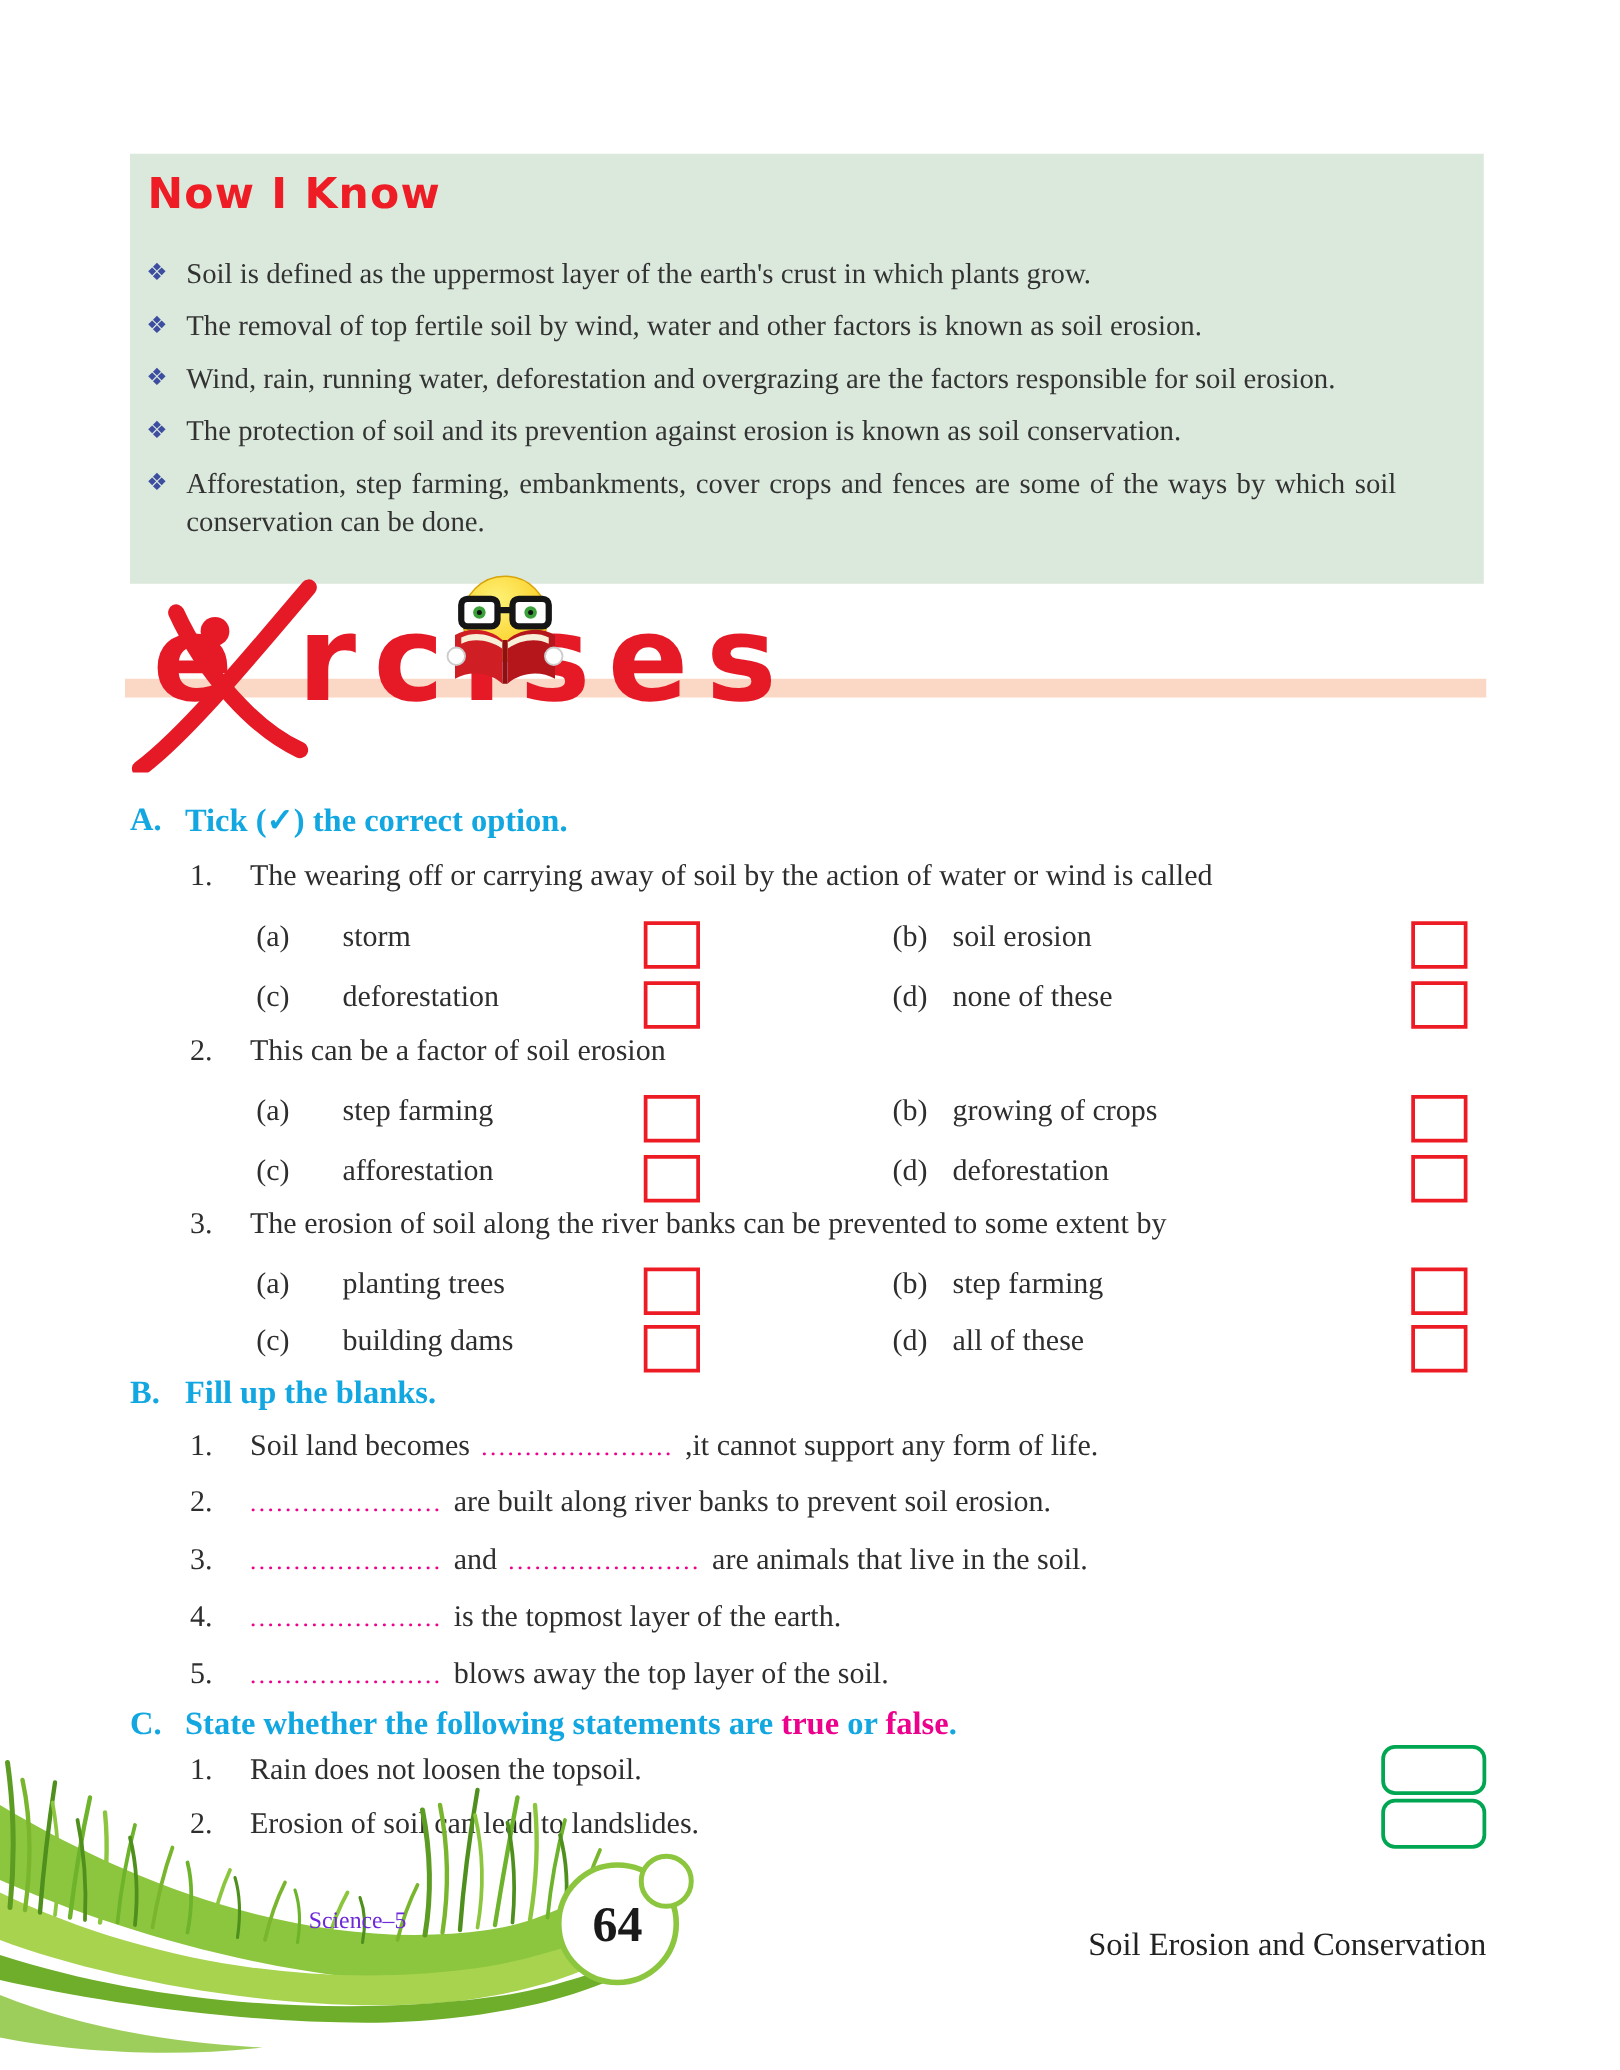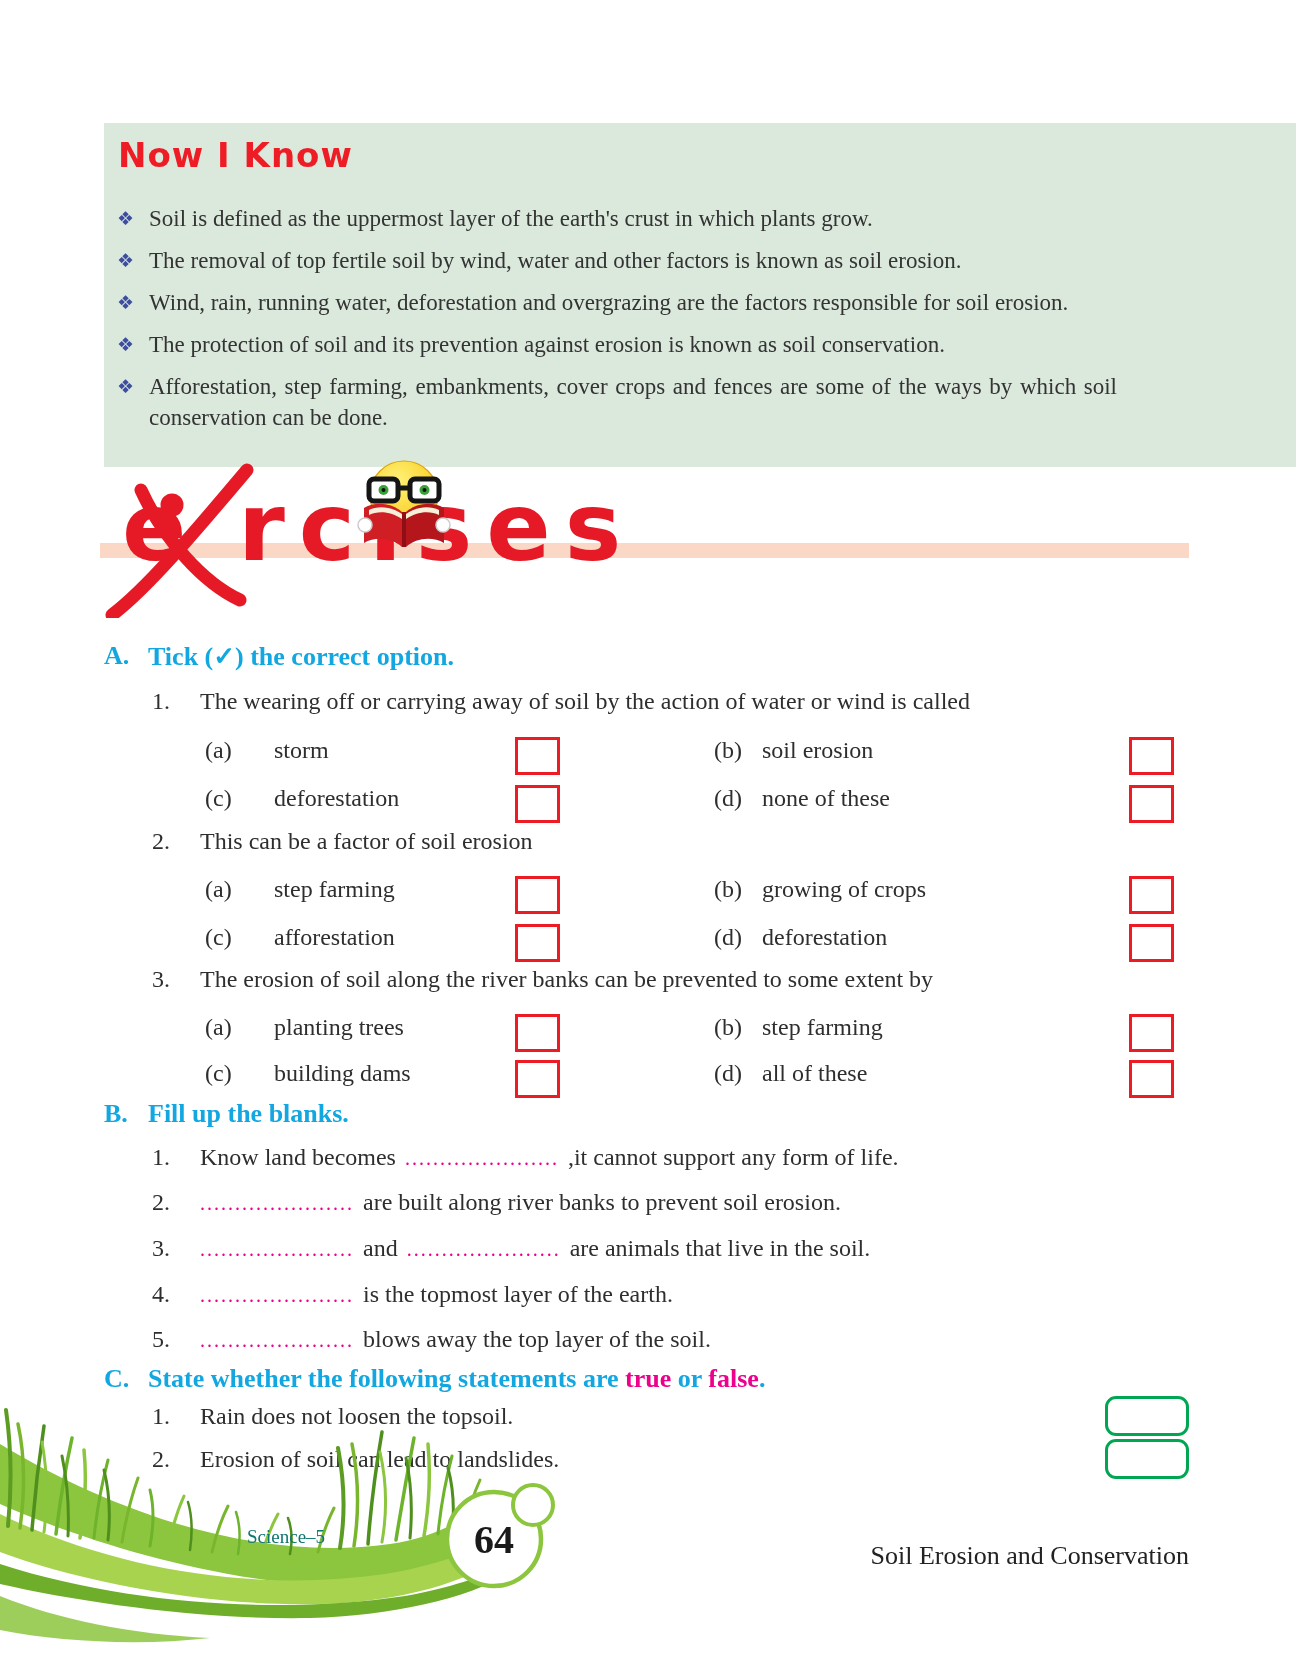--- a/index.html
+++ b/index.html
@@ -1,20 +1,20 @@
 <!DOCTYPE html>
 <html><head>
 <meta charset="utf-8">
 <style>
   html,body{margin:0;padding:0;background:#ffffff;}
   .page{position:relative;width:1296px;height:1656px;background:#ffffff;overflow:hidden;
         font-family:"Liberation Serif",serif;color:#2e2e2e;}
 
   
-  .nik{position:absolute;left:104px;top:123px;width:1192px;height:344px;background:#dbe8dc;}
+  .nik{position:absolute;left:104px;top:123px;width:1083px;height:344px;background:#dbe8dc;}
   .nik-title{position:absolute;left:14px;top:12px;font-family:"DejaVu Sans",sans-serif;
              font-weight:700;font-size:34px;color:#ee1c25;letter-spacing:1px;}
   .nik-list{position:absolute;left:13px;top:80px;width:1000px;}
   .nik-item{display:flex;margin-bottom:11px;}
   .nik-bullet{width:32px;flex:0 0 32px;color:#3d4ea0;font-size:19px;line-height:31px;
               font-family:"DejaVu Sans",sans-serif;}
   .nik-text{flex:1;font-size:23px;line-height:31px;text-align:justify;color:#333;}
 
   
   .band{position:absolute;left:100px;top:543px;width:1089px;height:15px;background:#fbd7c5;z-index:1;}
@@ -43,21 +43,21 @@
   .dots{color:#ec008c;font-size:20px;letter-spacing:2px;white-space:nowrap;}
 
   
   .tfrow{position:absolute;left:152px;display:flex;font-size:24px;}
   .tfrow .fbn{width:48px;flex:0 0 48px;}
   .tf{position:absolute;left:1105px;width:84px;height:40px;box-sizing:border-box;
       border:3px solid #00a651;border-radius:11px;background:#fff;}
 
   
   .grass-svg{position:absolute;left:0;top:1386px;width:740px;height:270px;}
-  .book-name{position:absolute;left:247px;top:1526px;font-size:19px;color:#0f766e;}
+  .book-name{position:absolute;left:247px;top:1526px;font-size:19px;color:#6d28d9;}
   .pagenum{position:absolute;left:454px;top:1516px;width:80px;text-align:center;
            font-size:40px;font-weight:700;color:#1a1a1a;}
   .chapter{position:absolute;right:107px;top:1541px;font-size:26px;color:#222;}
 
   .logo-text{font-family:"DejaVu Sans",sans-serif;font-weight:700;fill:#e61a27;}
 </style>
 </head>
 <body>
 
 <div class="page">
@@ -197,21 +197,21 @@
     <span class="cb cb-r"></span>
   </div>
 
   <div class="sech" style="top:1099px">
     <span class="sl">B.</span>
     <span>Fill up the blanks.</span>
   </div>
 
   <div class="fb" style="top:1144px">
     <span class="fbn">1.</span>
-    <span>Know land becomes</span>
+    <span>Soil land becomes</span>
     <span class="dots">......................</span>
     <span>,it cannot support any form of life.</span>
   </div>
   <div class="fb" style="top:1189px">
     <span class="fbn">2.</span>
     <span class="dots">......................</span>
     <span>are built along river banks to prevent soil erosion.</span>
   </div>
   <div class="fb" style="top:1235px">
     <span class="fbn">3.</span>

